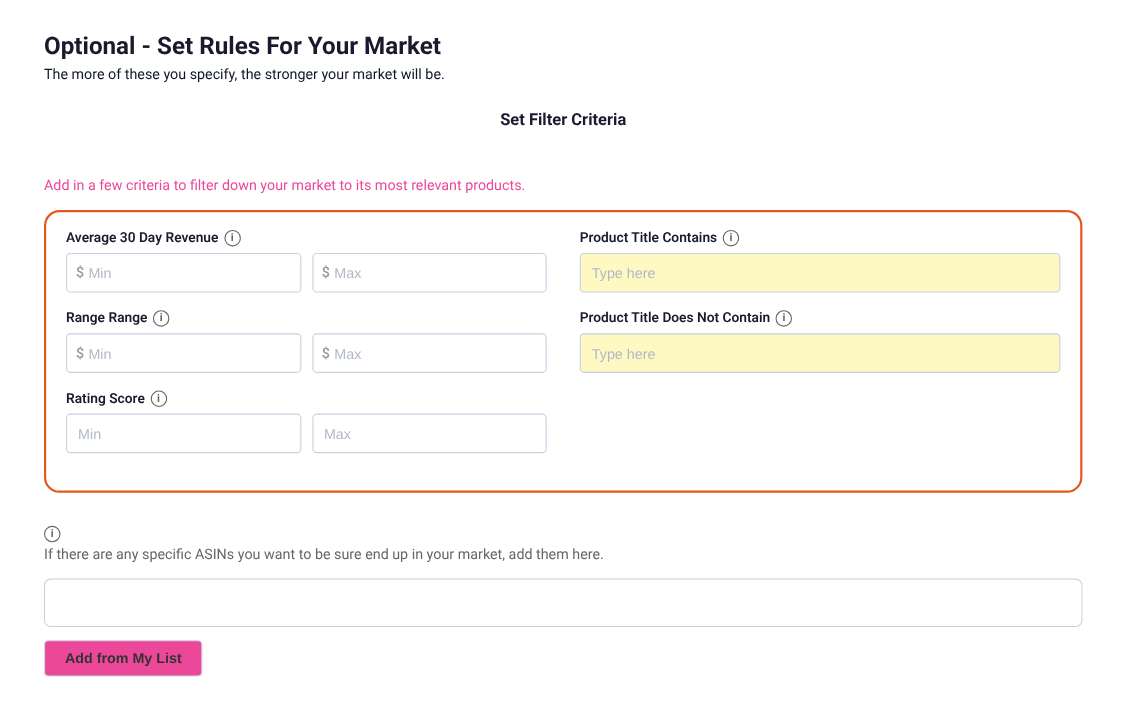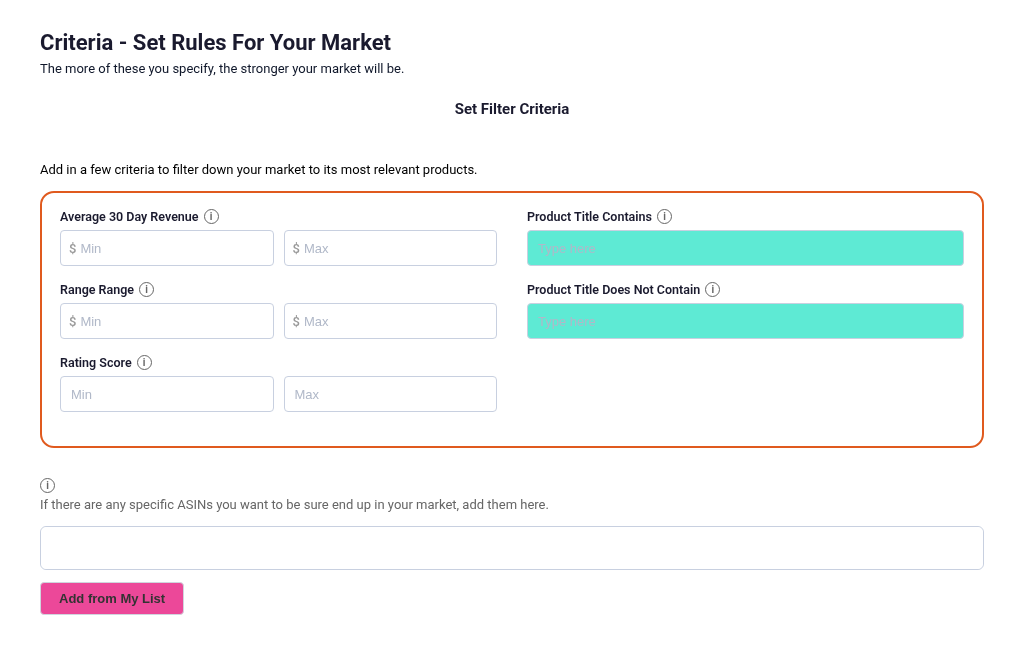--- a/index.html
+++ b/index.html
@@ -32,21 +32,21 @@
     .section-title {
       font-size: 15px;
       font-weight: 700;
       color: #1a1a2e;
       margin-bottom: 4px;
       text-align: center;
     }
 
     .section-subtitle {
       font-size: 13px;
-      color: #000000;
+      color: #ec4899;
       margin-bottom: 14px;
       margin-top: 44px;
     }
 
     .filter-box {
       border: 2px solid #e05a1e;
       border-radius: 14px;
       padding: 16px 18px 18px 18px;
       margin-bottom: 30px;
     }
@@ -140,21 +140,21 @@
     }
 
     .plain-input::placeholder {
       color: #b0b8c8;
     }
 
     .full-width-input {
       width: 100%;
       border: 1px solid #c8d0e0;
       border-radius: 4px;
-      background: #5eead4;
+      background: #fef9c3;
       height: 36px;
       padding: 16px 10px;
       font-size: 13px;
       color: #333;
       outline: none;
     }
 
     .full-width-input::placeholder {
       color: #b0b8c8;
     }
@@ -199,21 +199,21 @@
     }
 
     .rating-row {
       display: flex;
       gap: 10px;
     }
   </style>
 </head>
 <body>
 
-<h1 class="page-title">Criteria - Set Rules For Your Market</h1>
+<h1 class="page-title">Optional - Set Rules For Your Market</h1>
 <p class="page-subtitle">The more of these you specify, the stronger your market will be.</p>
 
 <div class="section-title">Set Filter Criteria</div>
 <p class="section-subtitle">Add in a few criteria to filter down your market to its most relevant products.</p>
 
 <div class="filter-box">
   <div class="filter-grid">
 
     <div class="filter-col">
 

